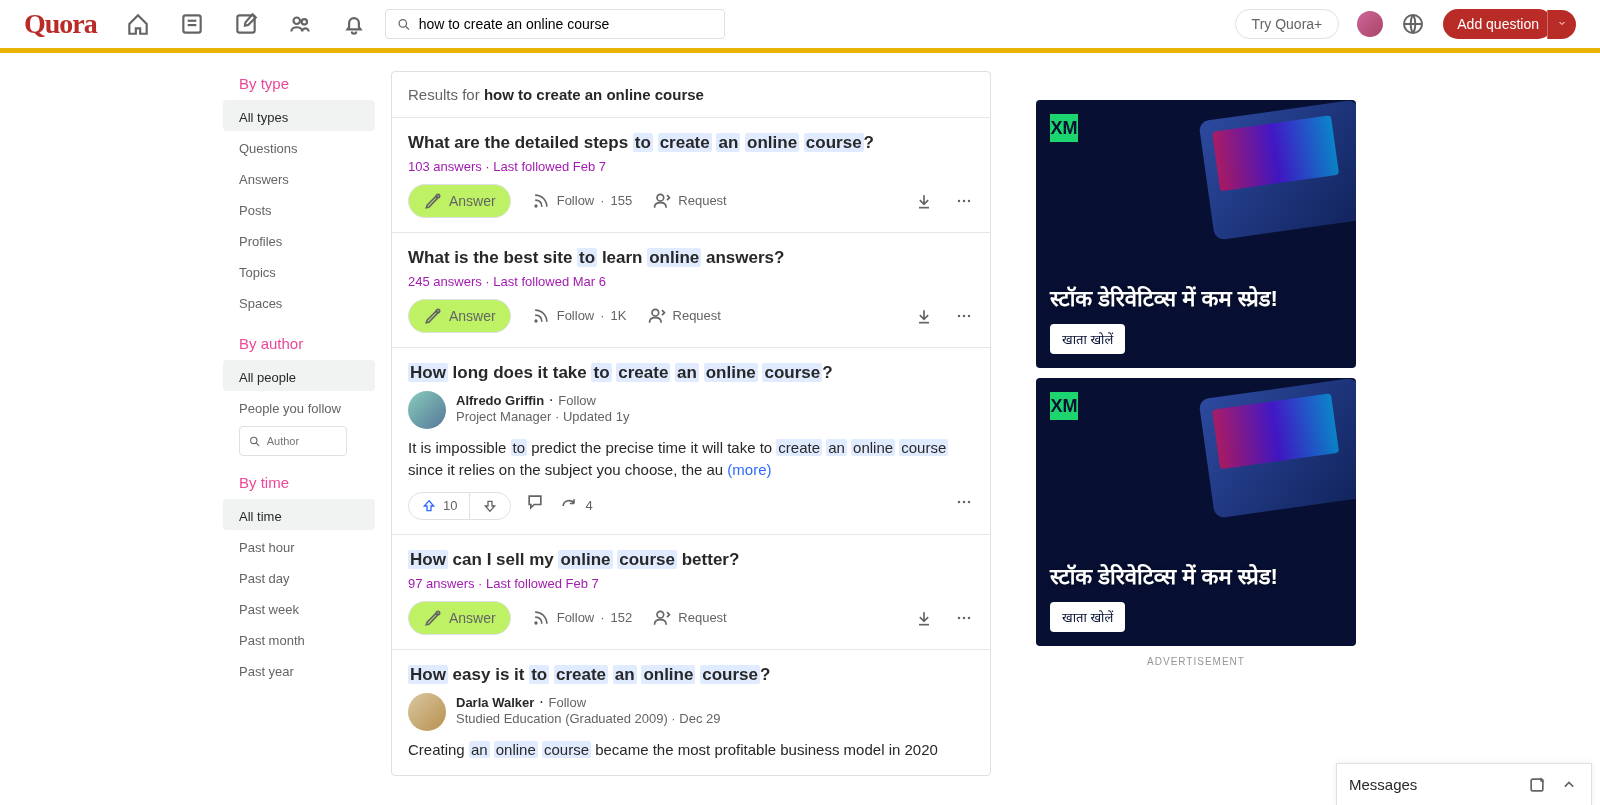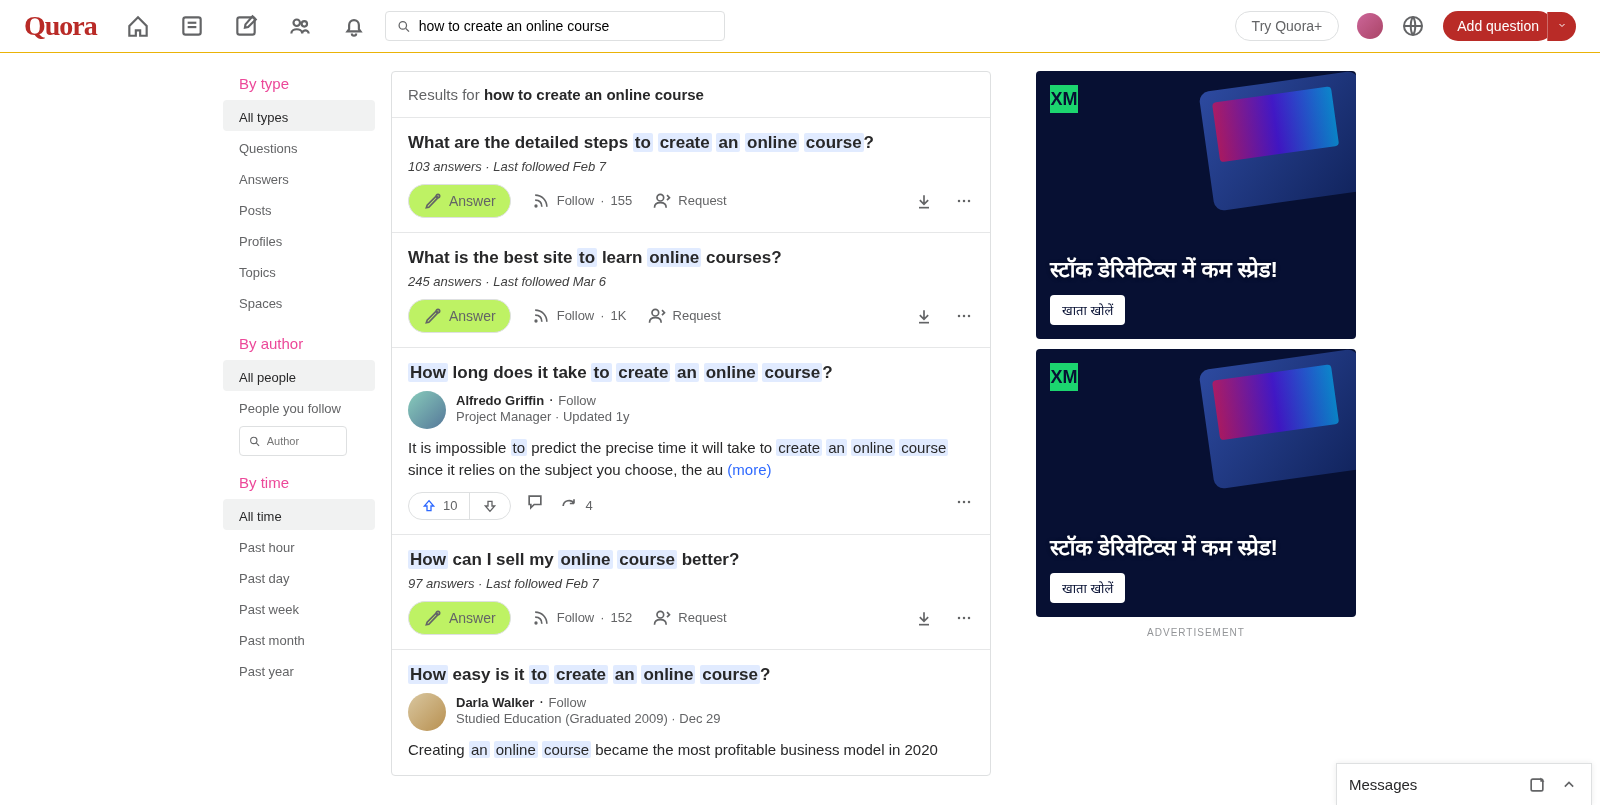--- a/index.html
+++ b/index.html
@@ -8,21 +8,21 @@
     background: #ffffff;
     color: #282829;
     width: 1600px;
     height: 805px;
     overflow: hidden;
     position: relative;
   }
   
   .header {
     height: 53px;
-    border-bottom: 1px solid #eab308;
+    border-bottom: 5px solid #eab308;
     display: flex;
     align-items: center;
     padding: 0 24px;
     gap: 18px;
   }
   .logo {
     font-family: Georgia, "Times New Roman", serif;
     font-weight: bold;
     color: #b92b27;
     font-size: 28px;
@@ -87,21 +87,21 @@
 
   
   .page {
     display: flex;
     padding: 18px 0 0 0;
     gap: 16px;
     justify-content: center;
   }
   .left-col { width: 160px; padding-left: 8px; }
   .center-col { width: 600px; border: 1px solid #dee0e1; border-radius: 4px; }
-  .right-col { width: 378px; }
+  .right-col { width: 378px; margin-top: 29px; }
 
   
   .facet-group { margin-bottom: 18px; }
   .facet-title { font-size: 15px; font-weight: 500; color: #ec4899; margin: 4px 0 8px 16px; }
   .facet-item {
     display: block;
     padding: 10px 8px 6px 16px;
     font-size: 13px;
     color: #636466;
     border-radius: 4px;
@@ -143,23 +143,22 @@
   .q-title {
     font-size: 17px;
     font-weight: 700;
     color: #282829;
     line-height: 1.35;
     margin-bottom: 4px;
   }
   .hl { background: #e1ebff; padding: 0 2px; border-radius: 2px; }
   .meta {
     font-size: 13px;
-    color: #404040;
+    color: #a21caf;
     margin-bottom: 10px;
-    font-style: italic;
   }
   .actions {
     display: flex;
     align-items: center;
     gap: 20px;
     font-size: 13px;
     color: #636466;
   }
   .answer-btn {
     display: inline-flex;
@@ -511,21 +510,21 @@
           </svg>
         <svg class="ico" viewBox="0 0 24 24">
             <use href="#i-dots"></use>
           </svg>
       </div>
     </div>
 
     <div class="result">
       <div class="q-title">
         <span>What is the best site </span><span class="hl">to</span>
-        <span> learn </span><span class="hl">online</span><span> courses?</span>
+        <span> learn </span><span class="hl">online</span><span> answers?</span>
       </div>
       <div class="meta">245 answers · Last followed Mar 6</div>
       <div class="actions">
         <button class="answer-btn">
           <svg class="ico" viewBox="0 0 24 24">
               <use href="#i-pen"></use>
             </svg>
           <span>Answer</span>
         </button>
         <span class="action-link">

